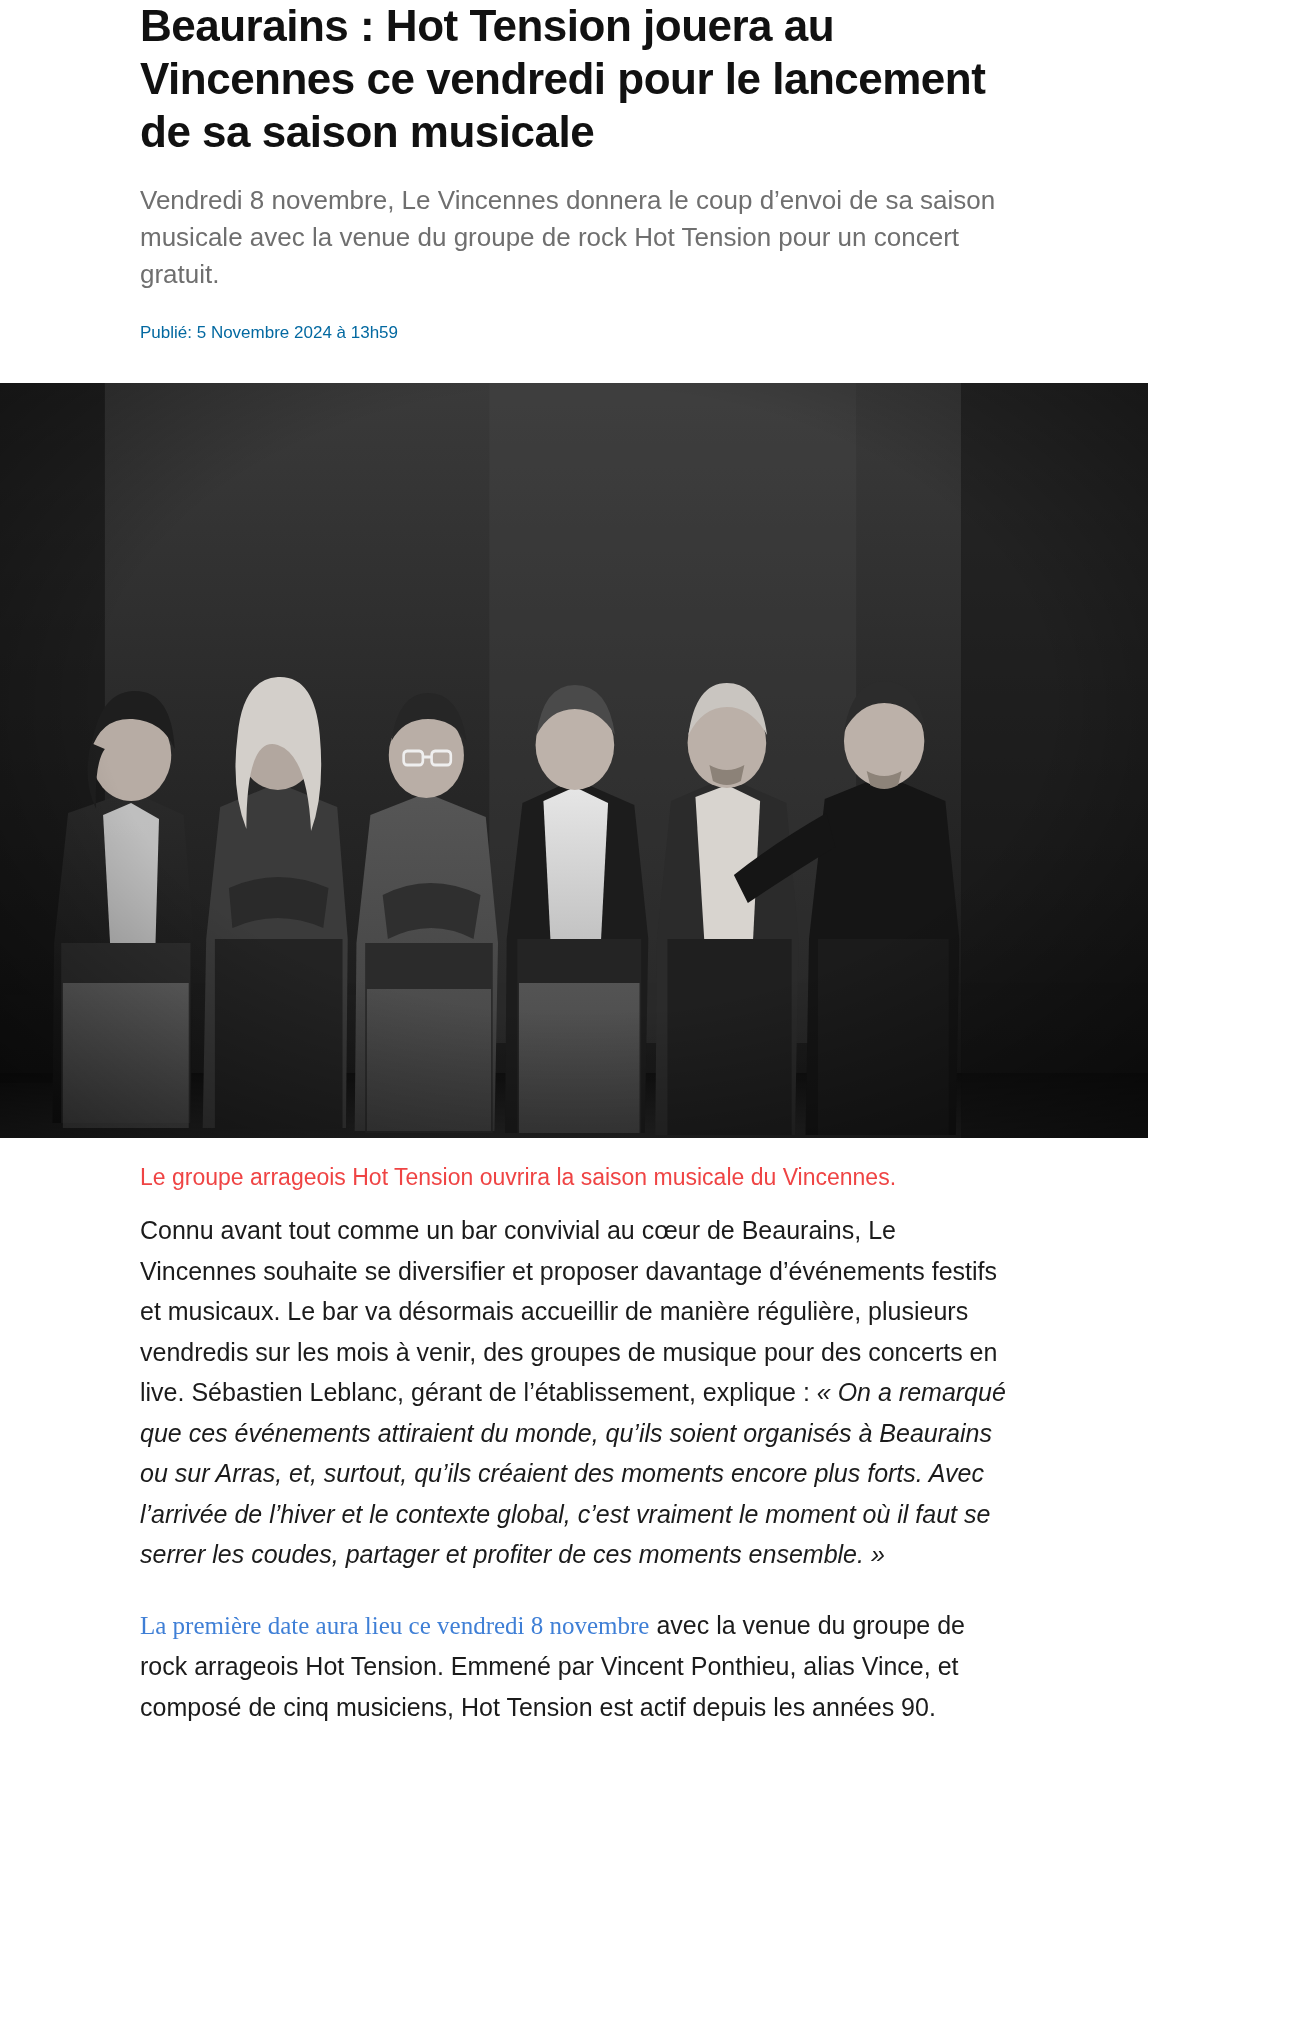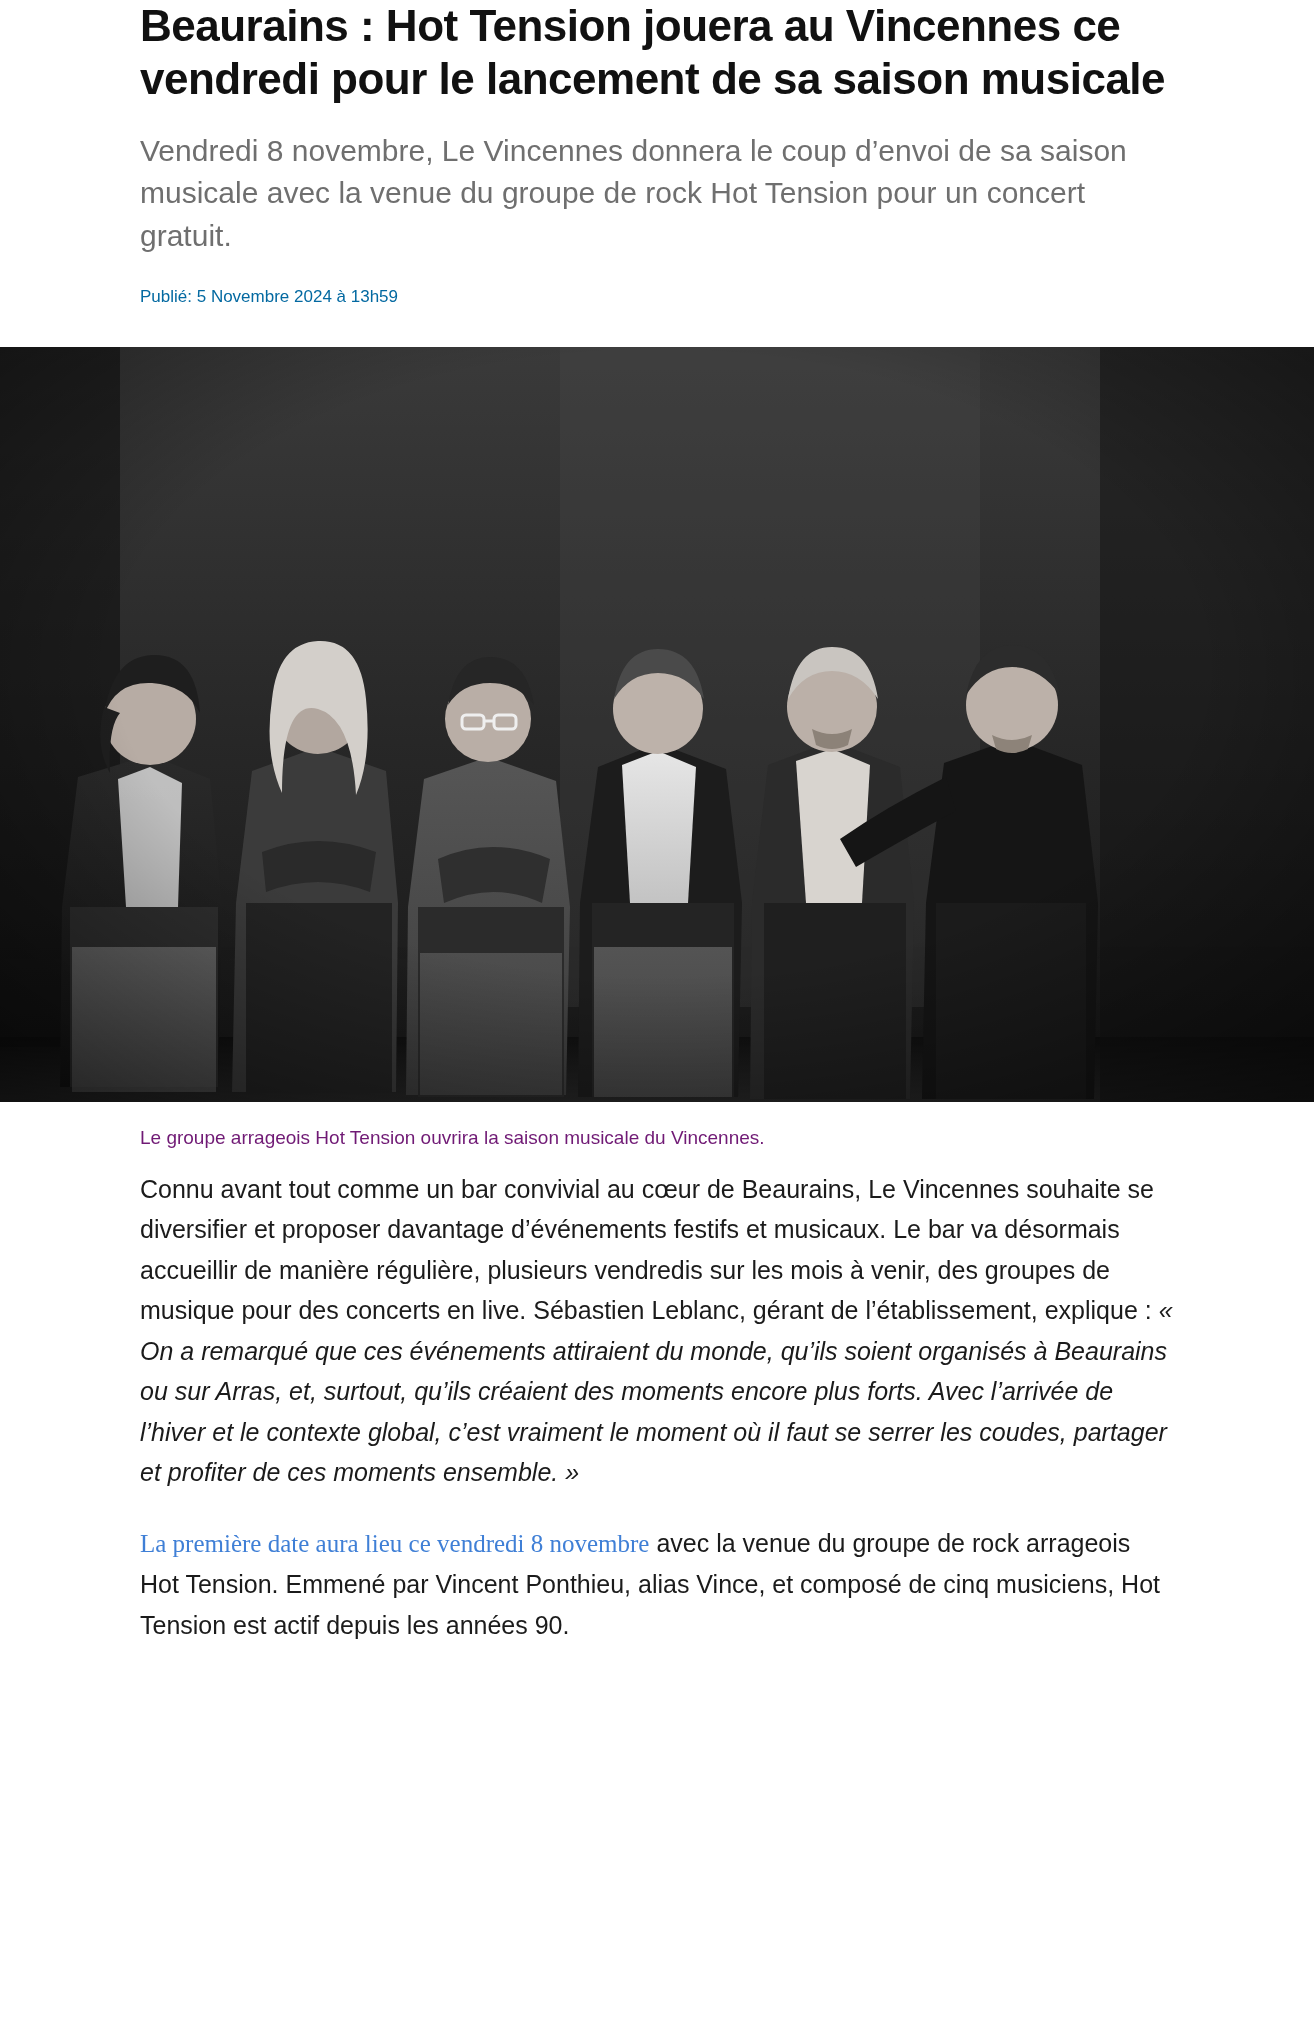--- a/index.html
+++ b/index.html
@@ -7,21 +7,21 @@
     padding: 0;
     background: #ffffff;
   }
   body {
     width: 1314px;
     font-family: "Liberation Sans", sans-serif;
     color: #1a1a1a;
     -webkit-font-smoothing: antialiased;
   }
   .page {
-    width: 1314px;
+    width: 1148px;
     box-sizing: border-box;
     background: #ffffff;
     padding: 0;
     position: relative;
   }
   .article {
     padding: 0 0 0 0;
   }
   .headline {
     font-size: 44px;
@@ -30,21 +30,21 @@
     letter-spacing: -0.5px;
     color: #111111;
     margin: 0;
     padding: 0 140px 0 140px;
     padding-top: 0;
   }
   .headline-wrap {
     padding-top: 0px;
   }
   .standfirst {
-    font-size: 30px;
+    font-size: 26px;
     line-height: 1.42;
     color: #6f6f6f;
     font-weight: 400;
     margin: 24px 0 0 0;
     padding: 0 140px 0 140px;
   }
   .published {
     font-size: 17px;
     line-height: 1.4;
     color: #0369a1;
@@ -62,22 +62,22 @@
     position: relative;
     overflow: hidden;
     background: #2b2b2b;
   }
   .photo svg {
     display: block;
     width: 100%;
     height: 100%;
   }
   .caption {
-    font-size: 19px;
-    color: #701a75;
+    font-size: 23px;
+    color: #ef4444;
     line-height: 1.5;
     margin: 22px 0 8px 0;
     padding: 0 140px 0 140px;
   }
   .body {
     padding: 0 140px 0 140px;
     margin-top: 16px;
   }
   .body p {
     font-size: 25px;

